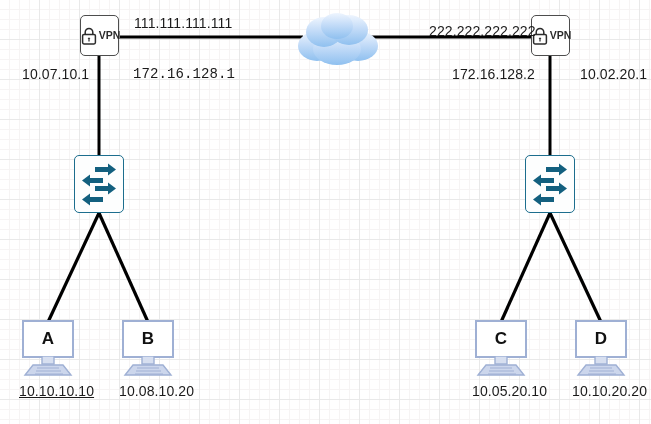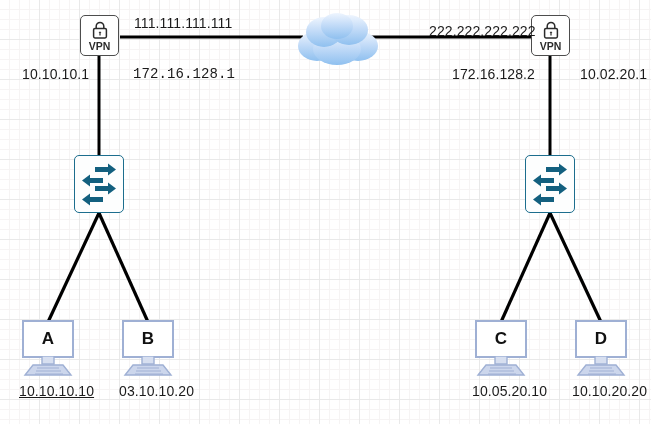--- a/index.html
+++ b/index.html
@@ -42,21 +42,20 @@
   
   .vpn {
     position: absolute;
     width: 39px;
     height: 41px;
     box-sizing: border-box;
     border: 1.4px solid #4d4d4d;
     border-radius: 5px;
     background: #ffffff;
     display: flex;
-    flex-direction: column;
     align-items: center;
     justify-content: center;
   }
   .vpn .lock-wrap {
     width: 20px;
     height: 21px;
     display: block;
     margin-top: 1px;
   }
   .vpn .vpn-text {
@@ -254,23 +253,23 @@
       <svg width="58" height="22" viewBox="0 0 58 22" xmlns="http://www.w3.org/2000/svg">
         <rect x="23" y="0" width="12" height="8" fill="#d7dff0" stroke="#9fb0d4" stroke-width="1.4"></rect>
         <path d="M14 9 H44 L52 19 H6 Z" fill="#ccd6ec" stroke="#9fb0d4" stroke-width="1.4"></path>
         <path d="M18 12 H40 M17 15 H42 M16 18 H44" stroke="#9fb0d4" stroke-width="1.1"></path>
       </svg>
     </div>
   </div>
 
   <div class="lbl" style="left:134px; top:15px;">111.111.111.111</div>
   <div class="lbl" style="left:429px; top:23px;">222.222.222.222</div>
-  <div class="lbl" style="left:22px; top:66px;">10.10.10.1</div>
+  <div class="lbl" style="left:22px; top:66px;">10.07.10.1</div>
   <div class="lbl" style="left:133px; top:66px;font-family:Liberation Mono, monospace;">172.16.128.1</div>
   <div class="lbl" style="left:452px; top:66px;">172.16.128.2</div>
   <div class="lbl" style="left:580px; top:66px;">10.02.20.1</div>
 
   <div class="lbl" style="left:19px; top:383px;text-decoration:underline;">10.10.10.10</div>
-  <div class="lbl" style="left:119px; top:383px;">03.10.10.20</div>
+  <div class="lbl" style="left:119px; top:383px;">10.08.10.20</div>
   <div class="lbl" style="left:472px; top:383px;">10.05.20.10</div>
   <div class="lbl" style="left:572px; top:383px;text-align:center;">10.10.20.20</div>
 
 </div>
 
 </body></html>

